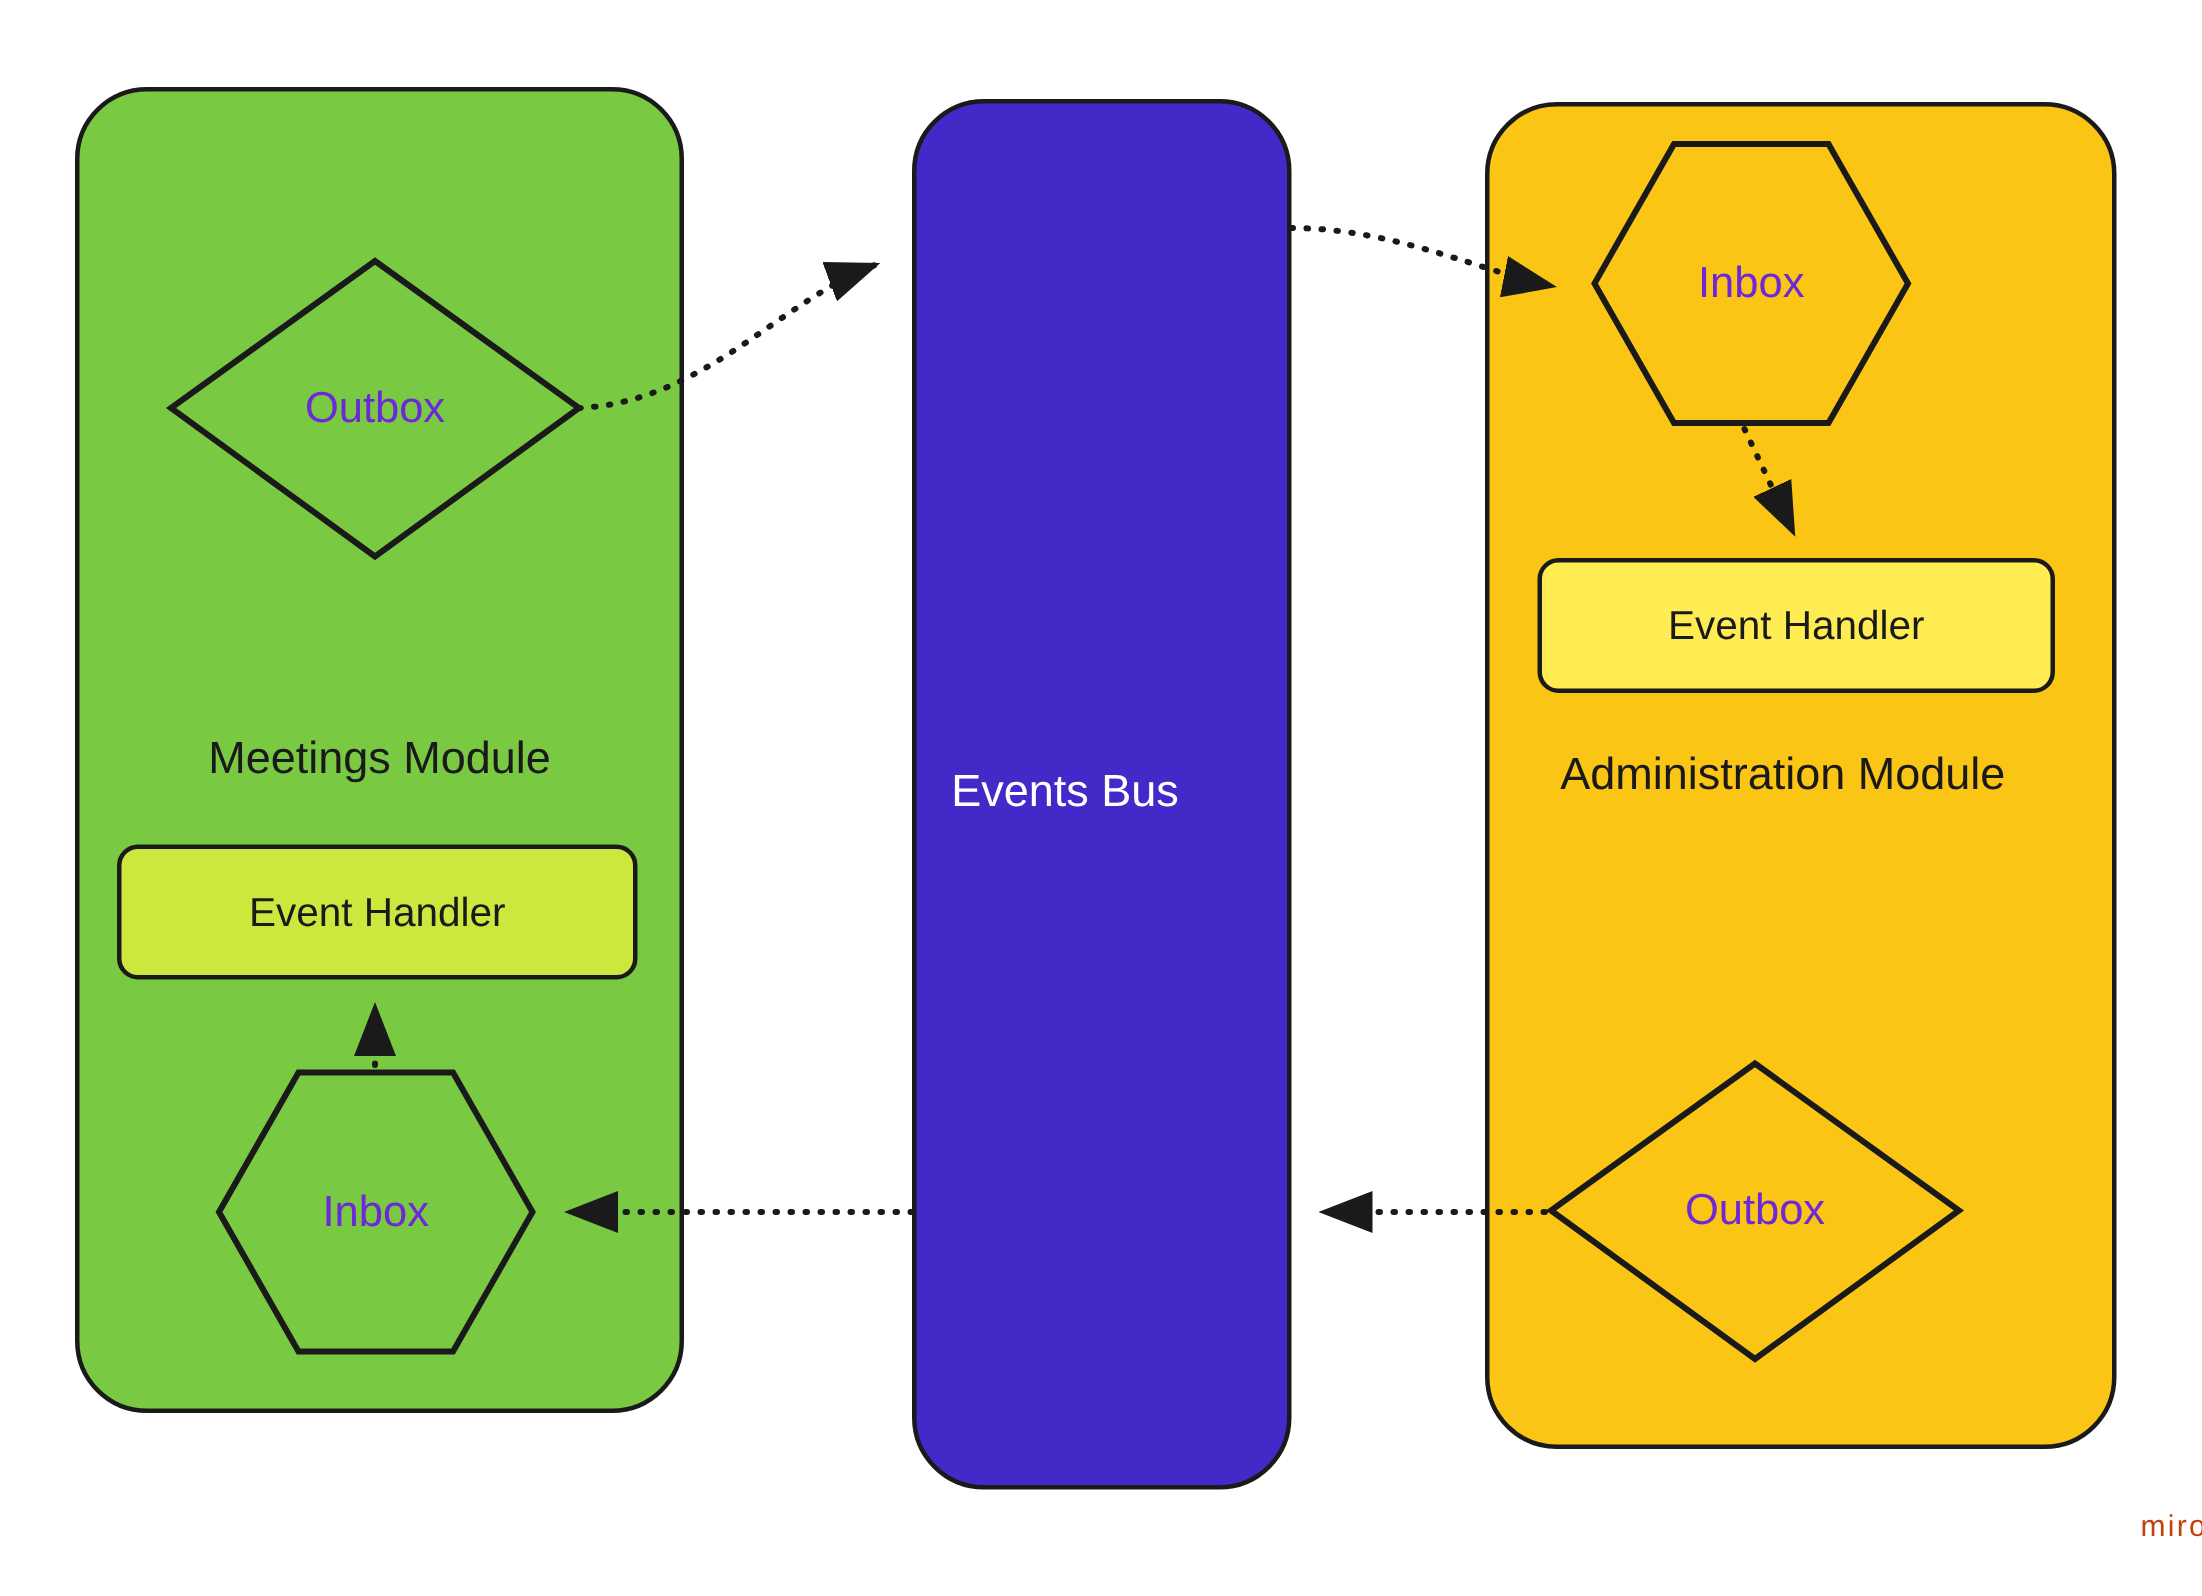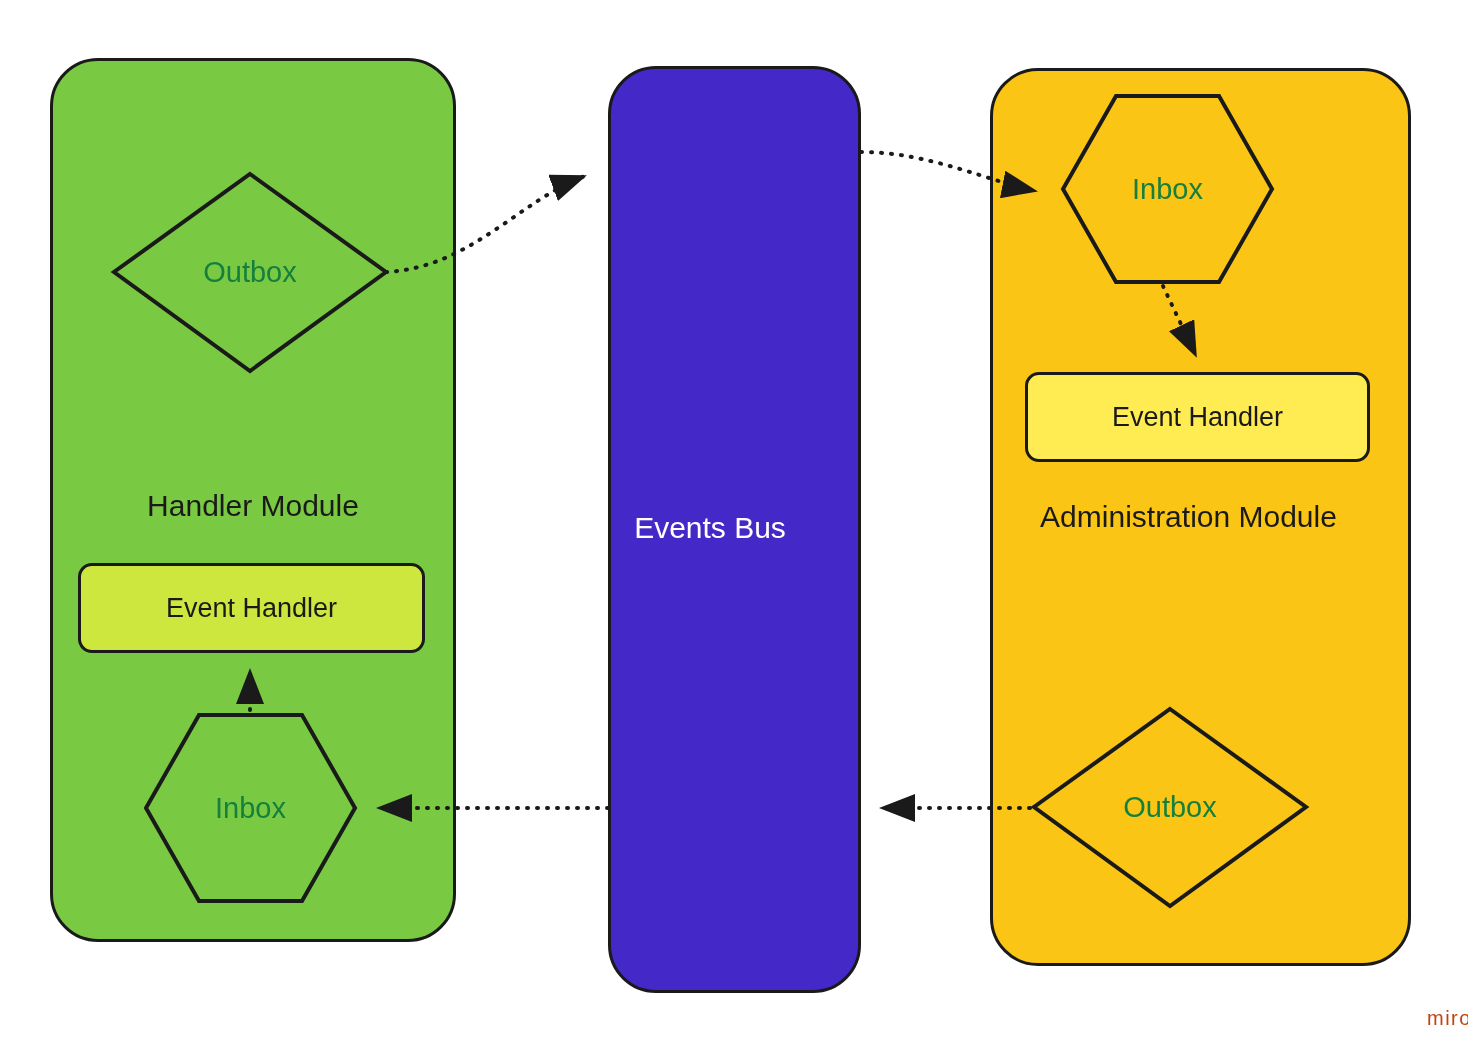--- a/index.html
+++ b/index.html
@@ -67,21 +67,21 @@
     left: 608px;
     top: 511px;
     width: 204px;
     color: #ffffff;
   }
   .node-text {
     position: absolute;
     display: flex;
     align-items: center;
     justify-content: center;
-    color: #15803d;
+    color: #6d28d9;
     font-size: 29px;
     white-space: nowrap;
     pointer-events: none;
   }
   .handler-box {
     position: absolute;
     box-sizing: border-box;
     border: 3px solid #1a1a1a;
     border-radius: 14px;
     display: flex;
@@ -130,21 +130,21 @@
 
 <div id="canvas">
 
   <div class="module" id="meetings-module"></div>
 
   <svg class="shape-svg" style="left:110px; top:170px; width:280px; height:205px;" viewBox="0 0 280 205">
     <polygon points="140,4 276,102 140,201 4,102" fill="#7ac943" stroke="#1a1a1a" stroke-width="4"></polygon>
   </svg>
   <div class="node-text" style="left:110px; top:170px; width:280px; height:205px;">Outbox</div>
 
-  <div class="module-label" id="meetings-label">Handler Module</div>
+  <div class="module-label" id="meetings-label">Meetings Module</div>
 
   <div class="handler-box" id="meetings-handler">Event Handler</div>
 
   <svg class="shape-svg" style="left:143px; top:712px; width:215px; height:192px;" viewBox="0 0 215 192">
     <polygon points="56,3 159,3 212,96 159,189 56,189 3,96" fill="#7ac943" stroke="#1a1a1a" stroke-width="4"></polygon>
   </svg>
   <div class="node-text" style="left:143px; top:712px; width:215px; height:192px;">Inbox</div>
 
   <div class="module" id="events-bus-module"></div>
   <div class="module-label" id="events-bus-label">Events Bus</div>

